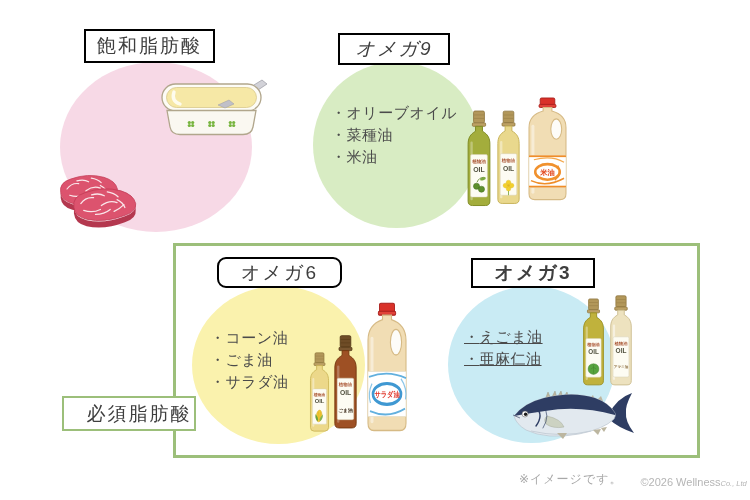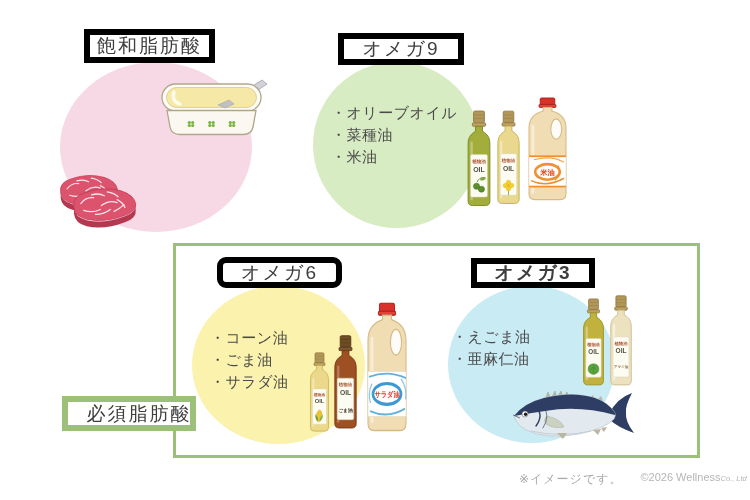--- a/index.html
+++ b/index.html
@@ -5,36 +5,36 @@
   html,body{margin:0;padding:0;background:#fff;}
   .canvas{position:relative;width:750px;height:500px;background:#ffffff;overflow:hidden;
           font-family:"Liberation Sans","DejaVu Sans",sans-serif;}
   .circle{position:absolute;border-radius:50%;z-index:1;}
   #c-sat{left:60px;top:62px;width:192px;height:170px;background:#f7d9e6;}
   #c-o9 {left:313px;top:62px;width:167px;height:166px;background:#d8ecc3;}
   #c-o6 {left:192px;top:286px;width:173px;height:158px;background:#faf2ad;}
   #c-o3 {left:448px;top:286px;width:167px;height:157px;background:#c9ebf4;}
   .rect-ess{position:absolute;left:173px;top:243px;width:527px;height:215px;
             border:3px solid #9cbf7a;box-sizing:border-box;z-index:0;background:transparent;}
-  .tag{position:absolute;z-index:6;background:#fff;border:6px solid #000000;box-sizing:border-box;
+  .tag{position:absolute;z-index:6;background:#fff;border:2px solid #000000;box-sizing:border-box;
        display:flex;align-items:center;justify-content:center;font-size:19px;color:#3e3e3e;
        letter-spacing:2px;white-space:nowrap;}
   #tag-sat{left:84px;top:29px;width:131px;height:34px;}
-  #tag-o9 {left:338px;top:33px;width:126px;height:32px;}
+  #tag-o9 {left:338px;top:33px;width:112px;height:32px;font-style:italic;}
   #tag-o6 {left:217px;top:257px;width:125px;height:31px;border-radius:9px;}
   #tag-o3 {left:471px;top:258px;width:124px;height:30px;font-weight:bold;}
   #tag-ess{left:62px;top:396px;width:134px;height:35px;border-color:#9cbf7a;padding-left:20px;}
   .list{position:absolute;z-index:5;font-size:15px;line-height:22px;color:#4b4b4b;letter-spacing:0.5px;}
   #list-sat{left:70px;top:102px;}
   #list-o9 {left:331px;top:102px;}
   #list-o6 {left:210px;top:327px;}
-  #list-o3 {left:452px;top:326px;}
+  #list-o3 {left:464px;top:326px;text-decoration:underline;}
   .list-item::before{content:"・";}
   .illu{position:absolute;z-index:4;}
-  .footer{position:absolute;left:519px;top:471px;z-index:7;display:flex;gap:18px;align-items:flex-start;}
+  .footer{position:absolute;left:519px;top:471px;z-index:7;display:flex;gap:18px;align-items:flex-end;}
   .footer .note{font-size:12px;color:#a8a8a8;letter-spacing:1px;}
   .footer .copy{font-size:11px;color:#b5b5b5;}
   .footer .copy .suffix{font-size:7.5px;margin-left:0;font-style:italic;}
 </style>
 </head>
 <body>
 
 <div class="canvas">
 
   <div class="rect-ess"></div>

